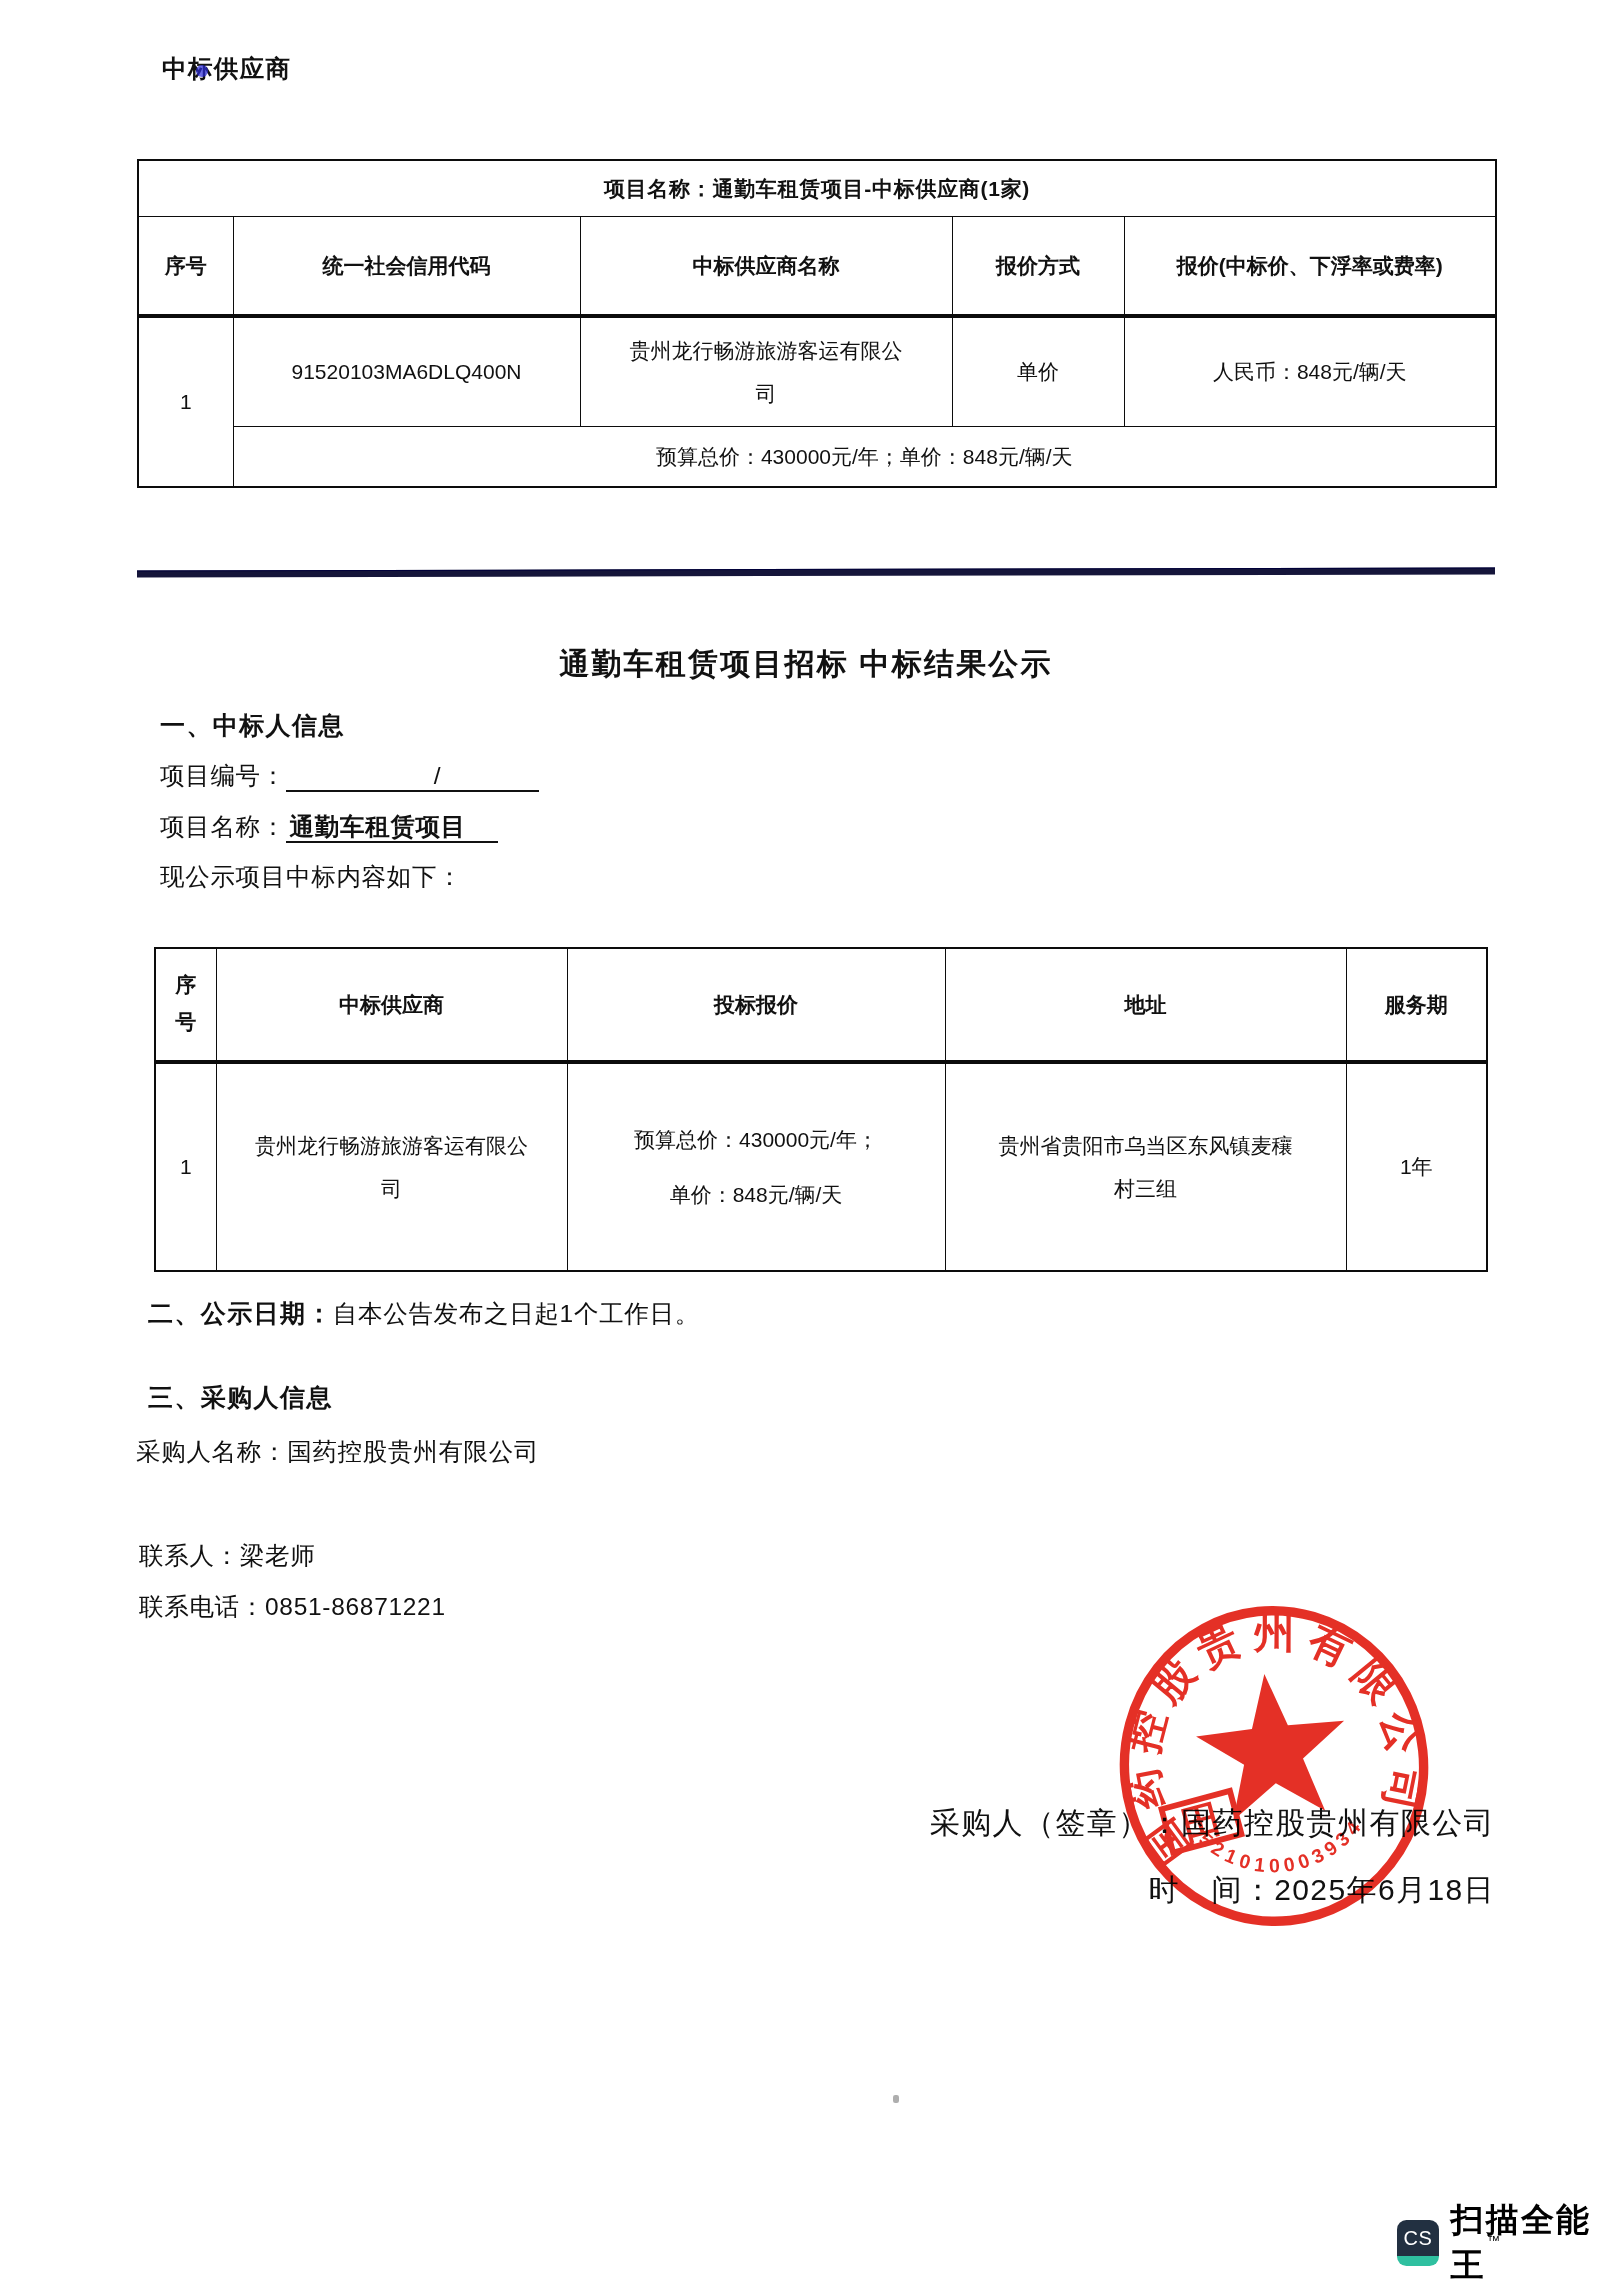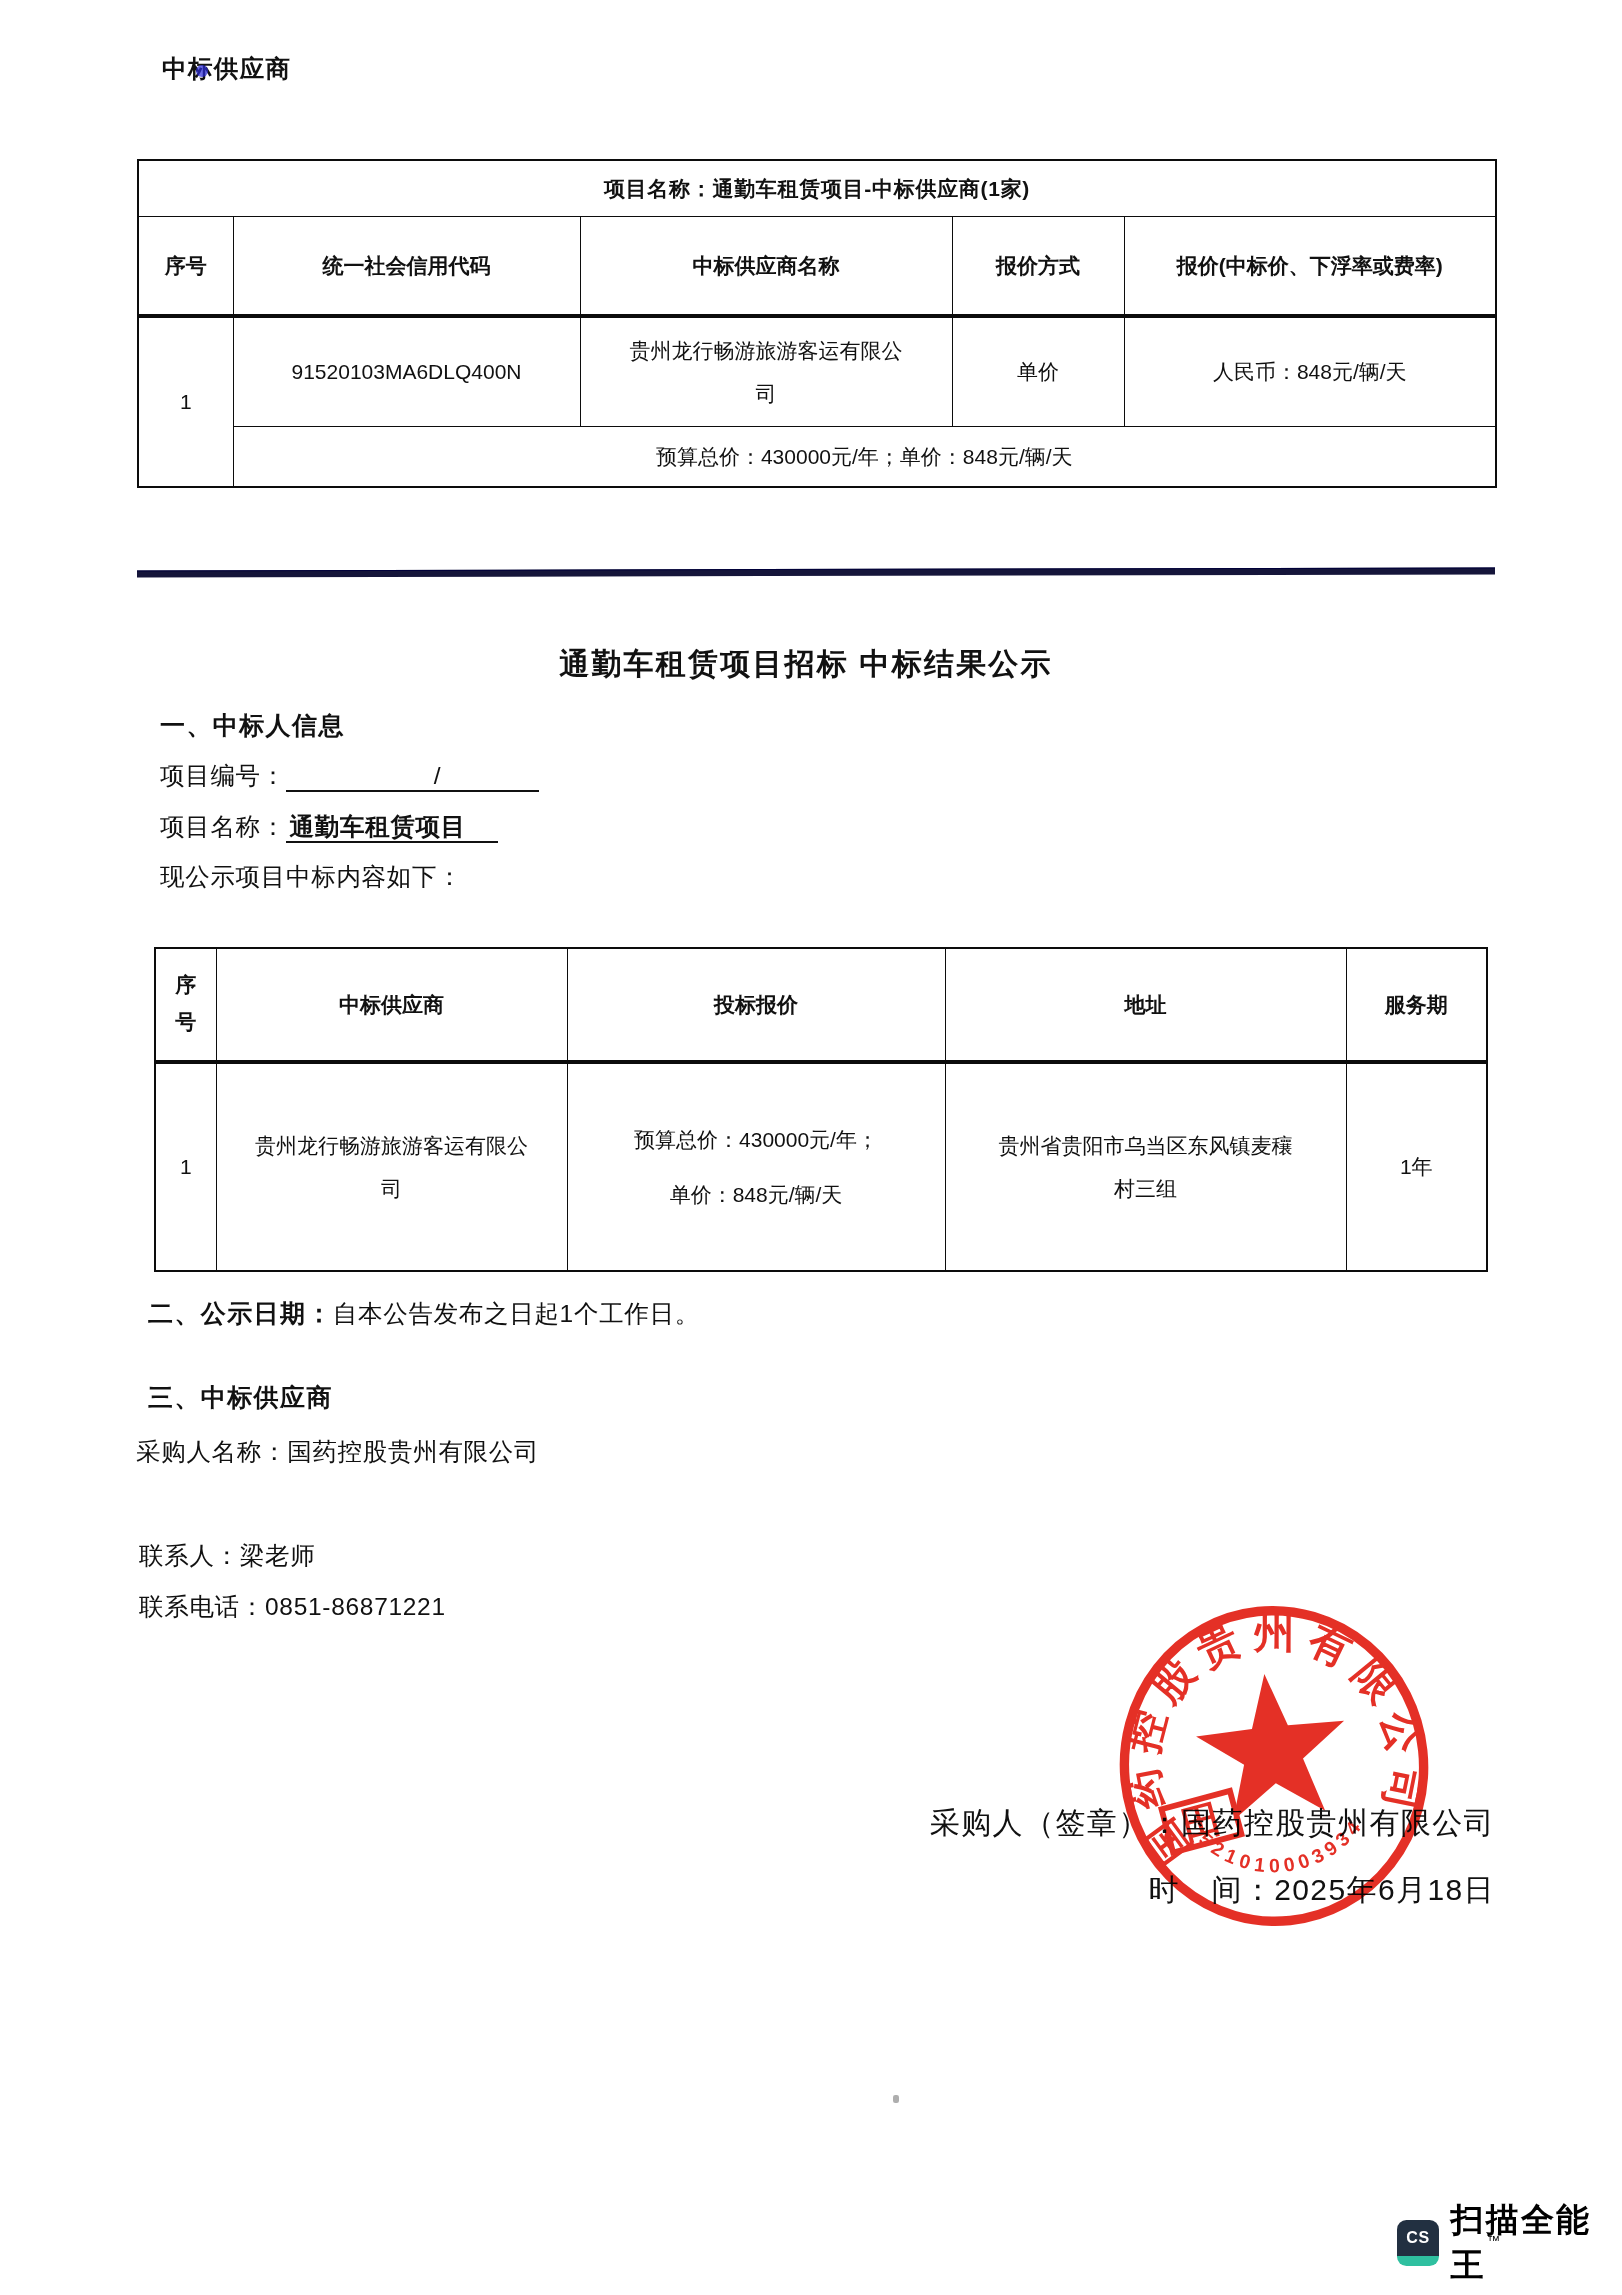--- a/index.html
+++ b/index.html
@@ -62,21 +62,21 @@
   .stamp { mix-blend-mode:multiply; opacity:.95; }
 
   
   .blue-dot { width:11.5px; height:11.5px; border-radius:50%; background:#2b2bd8; opacity:.7; }
   .speck { width:5.8px; height:8px; border-radius:2.2px; background:#9a9a9a; opacity:.8; }
 
   
   .badge { display:flex; align-items:center; }
   .cs-icon { width:42px; height:46px; border-radius:9.4px; overflow:hidden; flex:0 0 auto; }
   .cs-top { height:36px; background:#223041; color:#fff; display:flex; align-items:center; justify-content:center;
-            font-size:16px; font-weight:bold; letter-spacing:0.7px; }
+            font-size:20px; font-weight:normal; letter-spacing:0.7px; }
   .cs-bottom { height:10px; background:#2fc0a0; }
   .app-name { margin-left:11.5px; font-size:33px; font-weight:bold; color:#000000; letter-spacing:2.2px; }
   .tm { font-size:13px; vertical-align:top; position:relative; top:-10px; left:1.4px; font-weight:normal; }
 </style>
 </head>
 <body>
 
 <div class="page">
 
   <div class="abs top-title" style="left:162px; top:52px;">中标供应商</div>
@@ -156,21 +156,21 @@
       <td><span class="wrap-13">贵州省贵阳市乌当区东风镇麦穰村三组</span></td>
       <td>1年</td>
     </tr>
   </tbody>
     </table>
 
   <div class="abs b-line" style="left:148px; top:1297px;">
     <span class="inline-bold h-line">二、公示日期：</span><span>自本公告发布之日起1个工作日。</span>
   </div>
 
-  <div class="abs h-line" style="left:148px; top:1381px;">三、中标供应商</div>
+  <div class="abs h-line" style="left:148px; top:1381px;">三、采购人信息</div>
   <div class="abs b-line" style="left:136px; top:1435px;">采购人名称：国药控股贵州有限公司</div>
   <div class="abs b-line" style="left:139px; top:1539px;">联系人：梁老师</div>
   <div class="abs b-line" style="left:139px; top:1590px;">联系电话：0851-86871221</div>
 
   <div class="abs sig-line" style="left:137px; top:1803px; padding-right:8.7px;">采购人（签章）：国药控股贵州有限公司</div>
   <div class="abs sig-line" style="left:137px; top:1870px; padding-right:95px;">时　间：2025年6月18日</div>
 
   <svg class="abs stamp" style="left:1110px; top:1602px;" width="328" height="328" viewBox="0 0 454 454">
     <g transform="rotate(-6 227 227)" fill="none" stroke="none">
       <ellipse cx="227" cy="227" rx="207" ry="215" stroke="#e3241a" stroke-width="13" fill="none"></ellipse>

